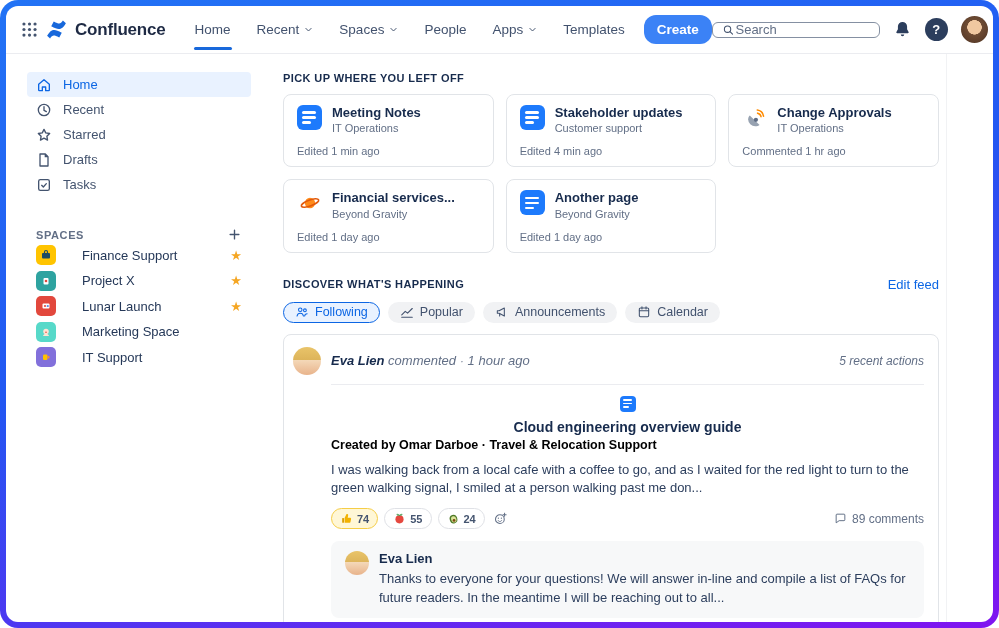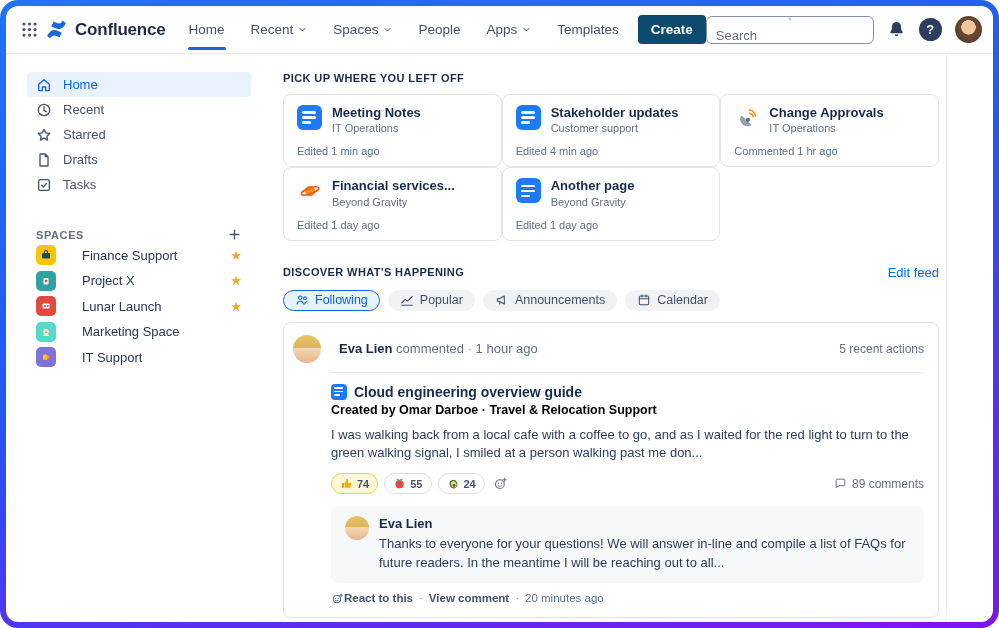--- a/index.html
+++ b/index.html
@@ -7,32 +7,32 @@
   .frame { width:999px; height:628px; border-radius:18px; padding:6px;
            background:linear-gradient(165deg,#2273F5 0%,#2257F2 45%,#8013F0 100%); }
   .window { width:100%; height:100%; background:#fff; border-radius:12px; overflow:hidden;
             display:flex; flex-direction:column; position:relative; }
 
   
   .topbar { height:48px; flex:0 0 48px; display:flex; align-items:center; padding:0 16px 0 14px;
             border-bottom:1px solid #EBECF0; }
   .grid-btn { width:28px; height:28px; display:flex; align-items:center; justify-content:center;
               border:none; background:transparent; cursor:pointer; margin-right:6px; }
-  .logo { display:flex; align-items:center; gap:7px; margin-right:12px; }
+  .logo { display:flex; align-items:center; gap:7px; margin-right:18px; }
   .logo-text { font-size:17px; font-weight:700; color:#1E2A44; letter-spacing:-0.2px; }
   .nav { display:flex; align-items:center; gap:4px; height:48px; }
   .nav-item { position:relative; height:48px; display:flex; align-items:center; gap:5px;
               padding:0 11px; font-size:13.5px; font-weight:500; color:#42526E; cursor:pointer; }
   .nav-item.active::after { content:""; position:absolute; left:10px; right:10px; bottom:4px;
               height:3px; border-radius:2px; background:#1868DB; }
-  .create-btn { margin-left:8px; background:#0c4a6e; color:#fff; border:none; border-radius:4px;
+  .create-btn { margin-left:8px; background:#3b82f6; color:#fff; border:none; border-radius:12px;
               font-size:13.5px; font-weight:600; padding:7px 13px; cursor:pointer; font-family:inherit;text-align:right; }
   .topbar-right { margin-left:auto; display:flex; align-items:center; gap:13px; }
-  .search-box { display:flex; align-items:center; gap:7px; width:168px; height:28px;
-              border:1px solid #8590A2; border-radius:6px; padding:0 9px; background:#fff;flex-direction:column; }
+  .search-box { display:flex; align-items:center; gap:1px; width:168px; height:16px;
+              border:1px solid #8590A2; border-radius:6px; padding:0 9px; background:#fff; }
   .search-box input { border:none; outline:none; width:100%; font-size:13px; color:#172B4D;
               font-family:inherit; background:transparent; }
   .search-box input::placeholder { color:#626F86; }
   .icon-btn { border:none; background:transparent; cursor:pointer; display:flex; align-items:center; }
   .help-circle { width:23px; height:23px; border-radius:50%; background:#2C3E5D; color:#fff;
               font-size:13px; font-weight:700; display:flex; align-items:center; justify-content:center; }
   .avatar-top { width:27px; height:27px; border-radius:50%; cursor:pointer; border:none;
               background:radial-gradient(circle at 50% 42%, #F0C8A0 34%, #6E4B33 36%, #4E3323 100%); }
 
   
@@ -52,21 +52,21 @@
   .plus-btn { border:none; background:transparent; cursor:pointer; display:flex; }
   .space-item { height:24.5px; display:flex; align-items:center; gap:26px; padding:0 9px;
                font-size:13px; font-weight:500; color:#253858; cursor:pointer; margin-top:1px; }
   .space-item:first-of-type { margin-top:10px; }
   .space-avatar { width:20px; height:20px; border-radius:5px; display:flex; align-items:center;
                justify-content:center; flex:0 0 auto; }
   .space-star { margin-left:auto; color:#F5A623; font-size:13px; line-height:1; }
 
   
   .section-label { font-size:11px; font-weight:700; letter-spacing:.4px; color:#172B4D; }
-  .cards-grid { margin-top:10px; display:grid; grid-template-columns:repeat(3,1fr); }
+  .cards-grid { margin-top:10px; display:grid; grid-template-columns:repeat(3,1fr); gap:12px; }
   .pick-card { border:1px solid #E1E4E8; border-radius:8px; background:#fff; padding:10px 13px 9px;
                cursor:pointer; }
   .pick-card-top { display:flex; gap:10px; align-items:flex-start; }
   .pick-title { font-size:13px; font-weight:700; color:#172B4D; line-height:1.25; }
   .pick-sub { font-size:11px; color:#626F86; margin-top:1px; }
   .pick-meta { font-size:11px; color:#626F86; margin-top:11px; }
   .page-badge { width:25px; height:25px; border-radius:6px; background:#1D7AFC; display:flex;
                flex-direction:column; justify-content:center; gap:2.5px; padding-left:5px; flex:0 0 auto; }
   .page-badge i { display:block; height:2.5px; border-radius:2px; background:#fff; width:14px; }
   .page-badge i:nth-child(3) { width:9px; }
@@ -80,31 +80,31 @@
   .edit-feed { font-size:13px; font-weight:500; color:#0C66E4; cursor:pointer; }
   .pills { margin-top:10px; display:flex; gap:8px; }
   .pill { display:flex; align-items:center; gap:6px; height:21px; padding:0 11px; border-radius:999px;
           background:#F1F2F4; border:1px solid transparent; font-size:12.5px; font-weight:500;
           color:#42526E; cursor:pointer; font-family:inherit;justify-content:space-between; }
   .pill.active { background:#E9F2FF; border-color:#0C66E4; color:#0C66E4; }
 
   
   .feed-card { margin-top:11px; border:1px solid #E1E4E8; border-radius:8px; background:#fff;
                padding:12px 14px 12px 9px; }
-  .feed-head { display:flex; align-items:center; gap:18px; }
+  .feed-head { display:flex; align-items:center; gap:10px;font-style:italic; }
   .avatar { width:28px; height:28px; border-radius:50%; flex:0 0 auto; }
   .avatar.eva { background:linear-gradient(180deg,#E9C46A 0%,#DDB45A 46%,#F4D8B8 47%,#E8B38B 100%); }
   .avatar.sm { width:24px; height:24px; }
   .feed-who { font-size:13px; color:#626F86; }
   .feed-who b { color:#172B4D; font-weight:700; cursor:pointer; }
   .feed-right { margin-left:auto; font-size:12px; color:#626F86; }
   .feed-divider { border:none; border-top:1px solid #EBECF0; margin:9px 0 0 38px; }
   .feed-body { padding-left:38px; }
   .feed-title { margin-top:11px; display:flex; align-items:center; gap:7px; font-size:14px;
-                font-weight:700; color:#172B4D; cursor:pointer; }
+                font-weight:700; color:#172B4D; cursor:pointer;flex-direction:column; }
   .feed-byline { margin-top:3px; font-size:12.5px; color:#000000;font-weight:bold; }
   .feed-text { margin-top:9px; font-size:13px; line-height:1.45; color:#2C3E5D; }
   .react-row { margin-top:10px; display:flex; align-items:center; gap:6px; }
   .react-pill { display:flex; align-items:center; gap:4px; height:21px; padding:0 8px;
                 border:1px solid #DFE1E6; border-radius:999px; background:#fff; font-size:11px;
                 font-weight:600; color:#44546F; cursor:pointer; font-family:inherit; }
   .react-pill.mine { background:#FFF7D6; border-color:#F5CD47;text-align:center; }
   .add-react { border:none; background:transparent; cursor:pointer; display:flex; margin-left:2px; }
   .comments-link { margin-left:auto; display:flex; align-items:center; gap:5px; font-size:12px;
                 color:#626F86; cursor:pointer; }

